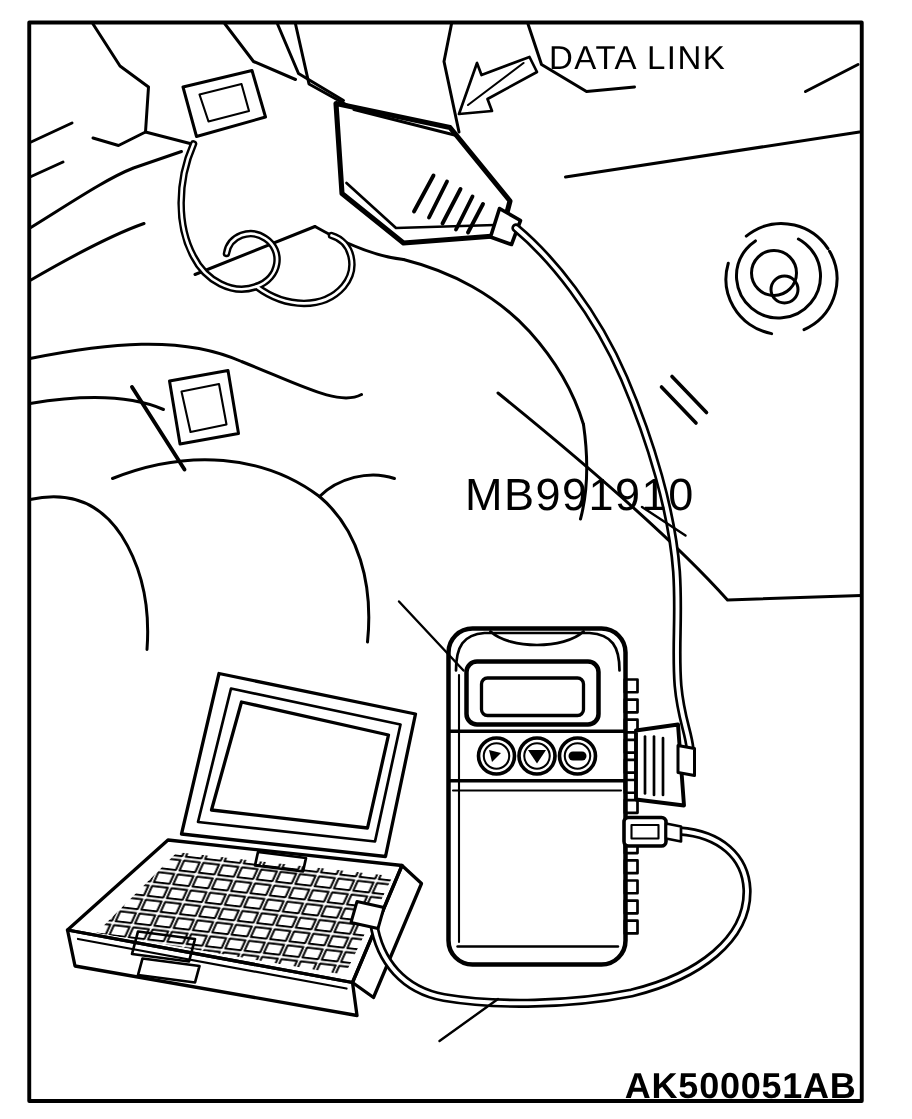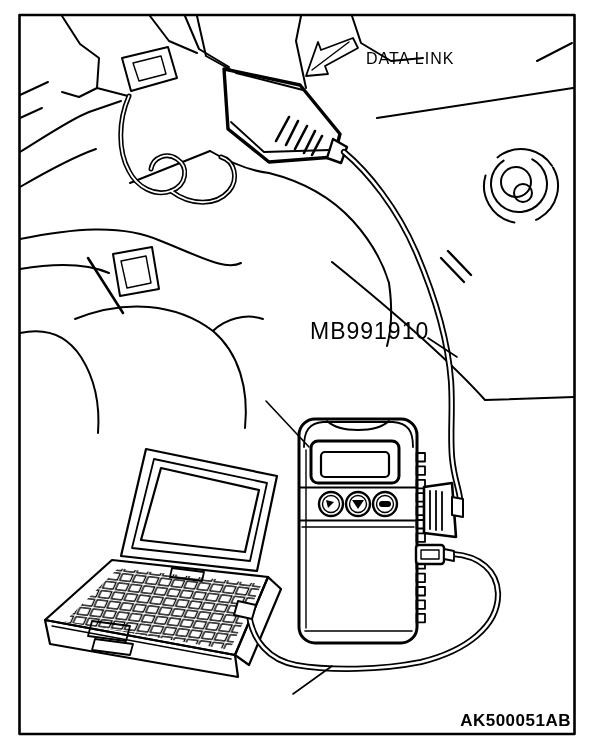--- a/index.html
+++ b/index.html
@@ -7,31 +7,31 @@
     position:relative;
     width:608px;height:746px;
     background:#ffffff;
     font-family:"Liberation Sans", sans-serif;
     color:#000;
     overflow:hidden;
   }
   #artwork{position:absolute;left:0;top:0;}
   .label{
     position:absolute;
-    font-size:23px;
+    font-size:30px;
     letter-spacing:1px;
     line-height:24px;
     color:#000;
     white-space:nowrap;
   }
-  .label.title{font-size:16px;letter-spacing:1px;line-height:23px;margin-top:20px;}
+  .label.title{font-size:22px;letter-spacing:1px;line-height:23px;}
   .figcode{
     position:absolute;
     right:37px;top:711px;
-    font-size:17px;font-weight:bold;letter-spacing:0.5px;
+    font-size:24px;font-weight:bold;letter-spacing:0.5px;
   }
 </style>
 </head>
 <body>
 
 <div id="stage">
 
   <svg id="artwork" width="608" height="746" viewBox="0 0 608 746" fill="none" stroke="#000" stroke-linecap="round" stroke-linejoin="round">
 
     <defs>

